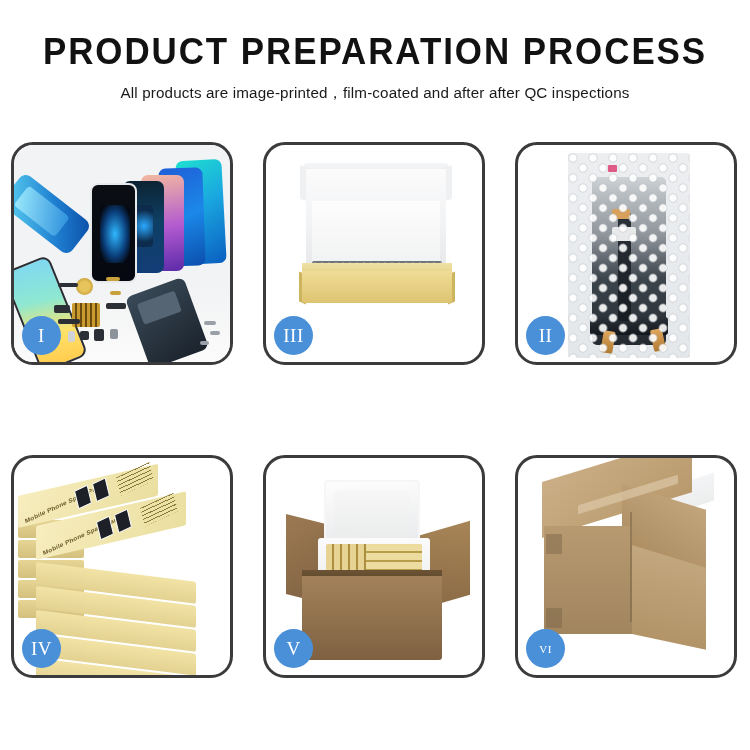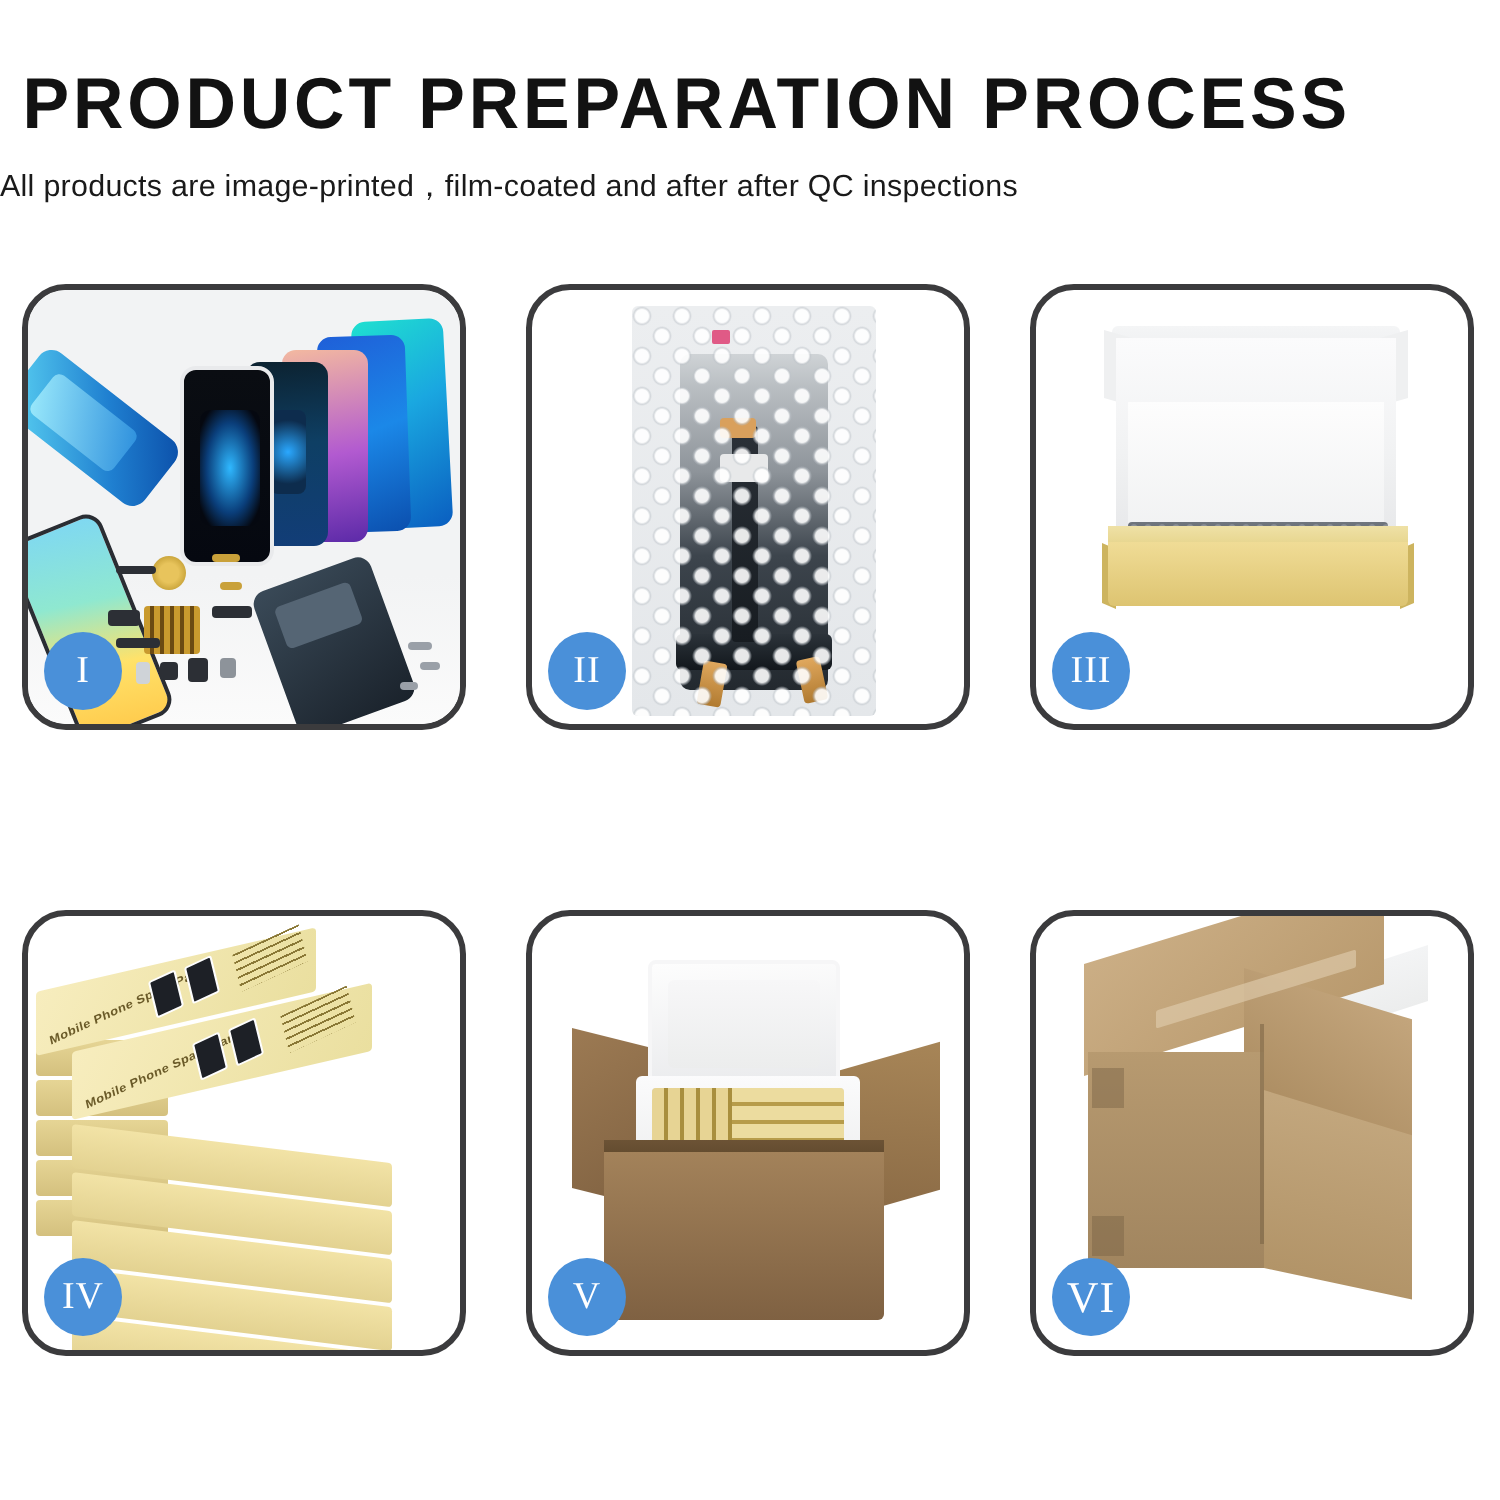--- a/index.html
+++ b/index.html
@@ -5,21 +5,21 @@
   * { box-sizing: border-box; margin: 0; padding: 0; }
   html, body {
     width: 750px; height: 750px;
     background: #ffffff;
     font-family: "Liberation Sans", sans-serif;
     overflow: hidden;
   }
   .page { position: relative; width: 750px; height: 750px; background: #fff; }
 
   
-  .header { padding-top: 32px; }
+  .header { padding-top: 32px; text-align: center; }
   .title {
     font-family: "Liberation Sans", sans-serif;
     font-size: 36px;
     font-weight: 700;
     letter-spacing: 2.0px;
     color: #121212;
     line-height: 1.1;
     transform: scaleX(0.97);
     white-space: nowrap;
   }
@@ -66,21 +66,21 @@
     border-radius: 50%;
     background: #4a90d9;
     color: #ffffff;
     display: flex; align-items: center; justify-content: center;
     font-family: "Liberation Serif", serif;
     font-size: 19px;
     letter-spacing: 0.5px;
     z-index: 40;
     box-shadow: 0 0 0 0 rgba(0,0,0,0);
   }
-  .badge.wide { font-size: 22px; font-family: Liberation Serif, serif; }
+  .badge.wide { font-size: 11px; font-family: Liberation Serif, serif; }
 
   
   .p1-bg { position:absolute; inset:0; background:#f2f3f4; }
   .p1-bg::after{
     content:""; position:absolute; left:0; right:0; bottom:0; height:34%;
     background:linear-gradient(#f2f3f4,#fbfbfb);
   }
   .ph { position:absolute; border-radius:7px; }
   
   .ph-f1 { width:46px; height:104px; right:6px;  top:15px;
@@ -280,52 +280,52 @@
         <div class="part" style="left:44px;top:174px;width:22px;height:5px;"></div>
         <div class="part silver" style="left:190px;top:176px;width:12px;height:4px;"></div>
         <div class="part silver" style="left:196px;top:186px;width:10px;height:4px;"></div>
         <div class="part silver" style="left:186px;top:196px;width:9px;height:4px;"></div>
       </div>
       <div class="badge">I</div>
     </div>
 
     <div class="panel">
       <div class="panel-stage">
+        <div class="p3-lidback"></div>
+        <div class="p3-tabL"></div>
+        <div class="p3-tabR"></div>
+        <div class="p3-body"></div>
+        <div class="p3-inner"></div>
+        <div class="p3-foam"></div>
+        <div class="p3-traytop"></div>
+        <div class="p3-edgeL"></div>
+        <div class="p3-edgeR"></div>
+        <div class="p3-trayfront"></div>
+      </div>
+      <div class="badge">III</div>
+    </div>
+
+    <div class="panel">
+      <div class="panel-stage">
         <div class="p2-wrap">
           <div class="p2-part"></div>
           <div class="p2-bottom"></div>
           <div class="p2-flex"></div>
           <div class="p2-conn"></div>
           <div class="p2-tape"></div>
           <div class="p2-gold-l"></div>
           <div class="p2-gold-r"></div>
           <div class="p2-pink"></div>
           <div class="p2-bubbles"></div>
         </div>
       </div>
       <div class="badge">II</div>
     </div>
 
     <div class="panel">
-      <div class="panel-stage">
-        <div class="p3-lidback"></div>
-        <div class="p3-tabL"></div>
-        <div class="p3-tabR"></div>
-        <div class="p3-body"></div>
-        <div class="p3-inner"></div>
-        <div class="p3-foam"></div>
-        <div class="p3-traytop"></div>
-        <div class="p3-edgeL"></div>
-        <div class="p3-edgeR"></div>
-        <div class="p3-trayfront"></div>
-      </div>
-      <div class="badge">III</div>
-    </div>
-
-    <div class="panel">
       <div class="panel-stage p4">
 
         <div class="bx bx-side" style="left:4px;  top:62px;  width:66px; height:18px;"></div>
         <div class="bx bx-side" style="left:4px;  top:82px;  width:66px; height:18px;"></div>
         <div class="bx bx-side" style="left:4px;  top:102px; width:66px; height:18px;"></div>
         <div class="bx bx-side" style="left:4px;  top:122px; width:66px; height:18px;"></div>
         <div class="bx bx-side" style="left:4px;  top:142px; width:66px; height:18px;"></div>
 
         <div class="bx bx-top" style="left:4px; top:38px; width:140px; height:32px; transform:skewY(-13deg); transform-origin:left top;">
           <div class="bx-lbl" style="left:6px;  top:14px; transform:rotate(-13deg);">Mobile Phone Spare Parts</div>

